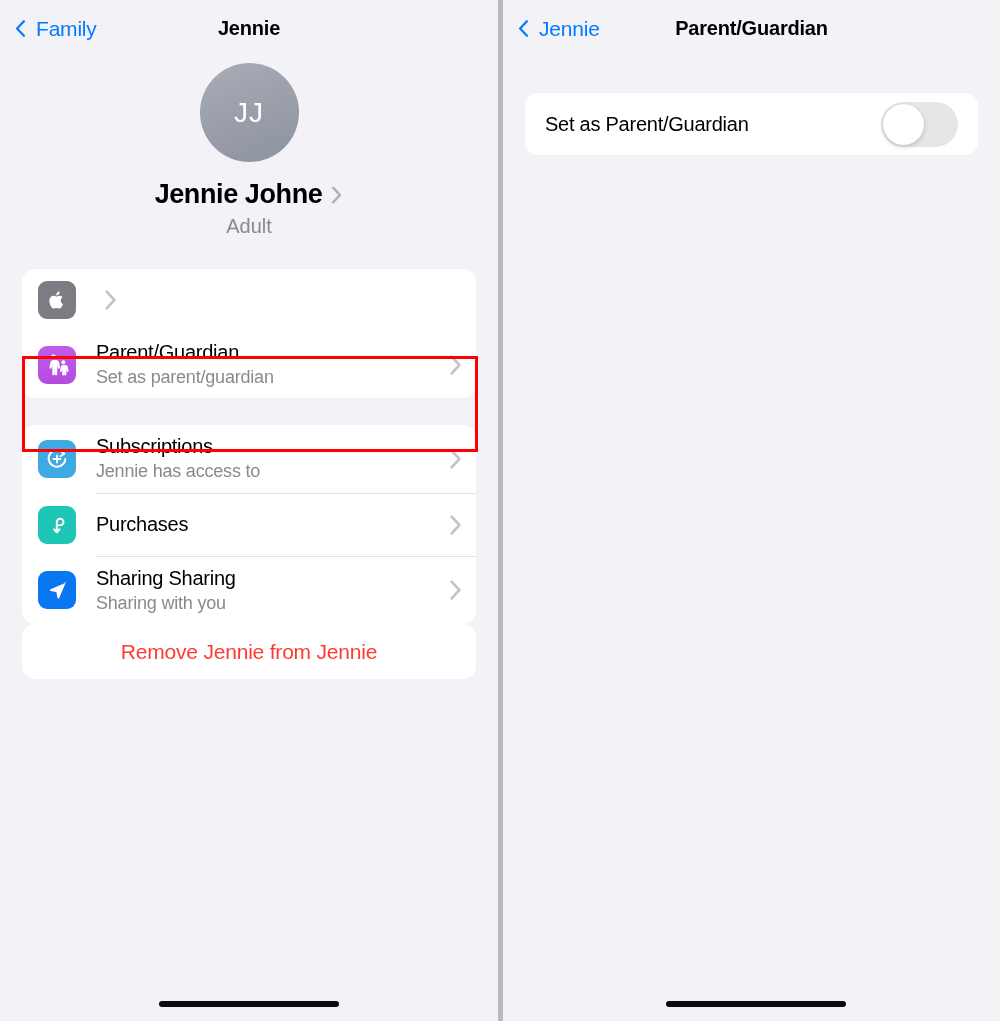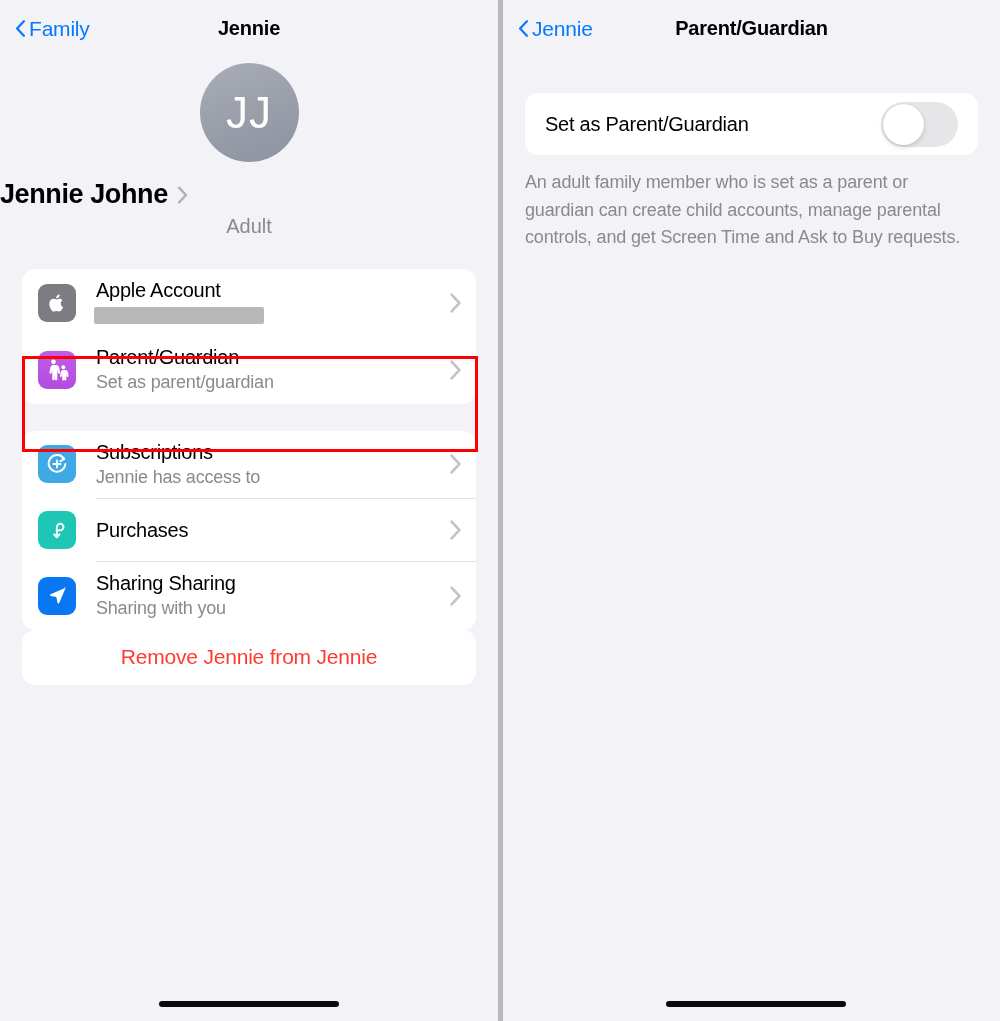--- a/index.html
+++ b/index.html
@@ -15,45 +15,45 @@
   .panel-left  { width:498px; }
   .divider { width:5px; height:1021px; background:#b9babe; }
   .panel-right { width:497px; }
 
   
   .navbar {
     position:relative; height:57px;
     display:flex; align-items:center;
   }
   .nav-back {
-    display:flex; align-items:center; 
+    display:flex; align-items:center; gap:7px;
     position:absolute; left:12px; top:50%; transform:translateY(-50%);
     color:#037aff; cursor:pointer;
   }
   .chev-left { width:17px; height:17px; display:block; }
   .nav-back-label { font-size:21px; letter-spacing:-.2px; color:#037aff; }
   .nav-title {
     position:absolute; left:0; right:0; text-align:center;
     font-size:20px; font-weight:bold; color:#000; letter-spacing:-.2px;
   }
   .panel-left .nav-title { padding-right:0; }
 
   
   .profile { text-align:center; padding-top:6px; }
   .avatar {
     width:99px; height:99px; border-radius:50%;
     margin:0 auto;
     background:linear-gradient(160deg,#a9adb6 0%,#9ba0ab 45%,#8d939f 100%);
     display:flex; align-items:center; justify-content:center;
   }
   .avatar-initials {
-    color:#fff; font-size:44px; font-weight:400; letter-spacing:1px;
+    color:#fff; font-size:28px; font-weight:400; letter-spacing:1px;
   }
   .profile-name-row {
-    display:flex; align-items:center; justify-content:flex-start;
+    display:flex; align-items:center; justify-content:center;
     gap:8px; margin-top:17px;
   }
   .profile-name { font-size:27px; font-weight:bold; color:#000; letter-spacing:-.4px; }
   .chev-right-sm { width:13px; height:18px; display:block; }
   .profile-role { font-size:20px; color:#8a8a8e; margin-top:5px; }
 
   
   .card {
     background:#fff; border-radius:13px;
     margin:0 22px; overflow:hidden;
@@ -164,29 +164,20 @@
       <div class="profile-role">Adult</div>
     </div>
 
     <div class="card card-1">
 
       <div class="row">
         <div class="row-icon icon-apple">
           <svg viewBox="0 0 24 24" width="22" height="22" fill="#ffffff">
             <path d="M16.1 12.6c0-2.3 1.9-3.4 2-3.5-1.1-1.6-2.8-1.8-3.4-1.8-1.4-.1-2.8.9-3.5.9-.7 0-1.8-.8-3-.8-1.6 0-3 .9-3.8 2.3-1.6 2.8-.4 7 1.2 9.3.8 1.1 1.7 2.4 2.9 2.3 1.2 0 1.6-.7 3-.7s1.8.7 3 .7 2-1.1 2.8-2.2c.9-1.3 1.2-2.5 1.3-2.6-.1 0-2.5-1-2.5-3.9zM13.9 5.6c.6-.8 1.1-1.9 1-3-.9 0-2.1.6-2.8 1.4-.6.7-1.2 1.8-1 2.9 1 .1 2.1-.5 2.8-1.3z"></path>
           </svg>
-        </div>
-        <div class="row-body">
-          <div class="row-title">Apple Account</div>
-          <div class="row-sub">
-            <span class="redact-wrap">
-              <span class="redact-bar"></span>
-              <span>@163.com</span>
-            </span>
-          </div>
         </div>
         <svg class="row-chev" viewBox="0 0 10 16" fill="none">
           <path d="M2 1.5 L8 8 L2 14.5" stroke="#c4c4c8" stroke-width="2" stroke-linecap="round" stroke-linejoin="round"></path>
         </svg>
       </div>
 
       <div class="row">
         <div class="row-icon icon-parent">
           <svg viewBox="0 0 28 28" width="26" height="26" fill="#ffffff">
             <circle cx="10.2" cy="5.2" r="2.5"></circle>
@@ -279,18 +270,17 @@
       <div class="nav-title">Parent/Guardian</div>
     </div>
 
     <div class="toggle-card">
       <span class="toggle-label">Set as Parent/Guardian</span>
       <span class="switch">
         <span class="switch-knob"></span>
       </span>
     </div>
 
-    <div class="footnote">An adult family member who is set as a parent or guardian can create child accounts, manage parental controls, and get Screen Time and Ask to Buy requests.</div>
 
     <div class="home-indicator" style="left:163px"></div>
   </div>
 
 </div>
 
 </body></html>

